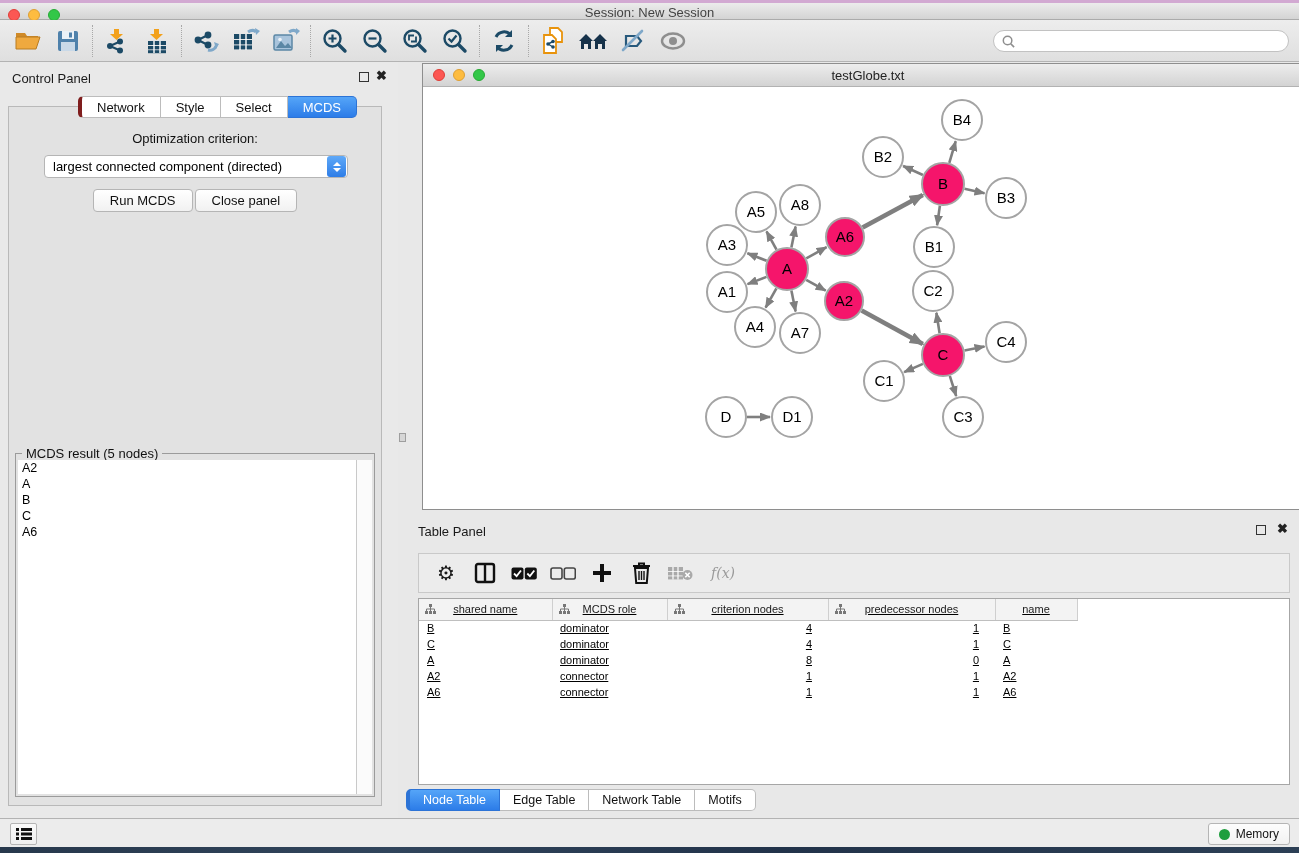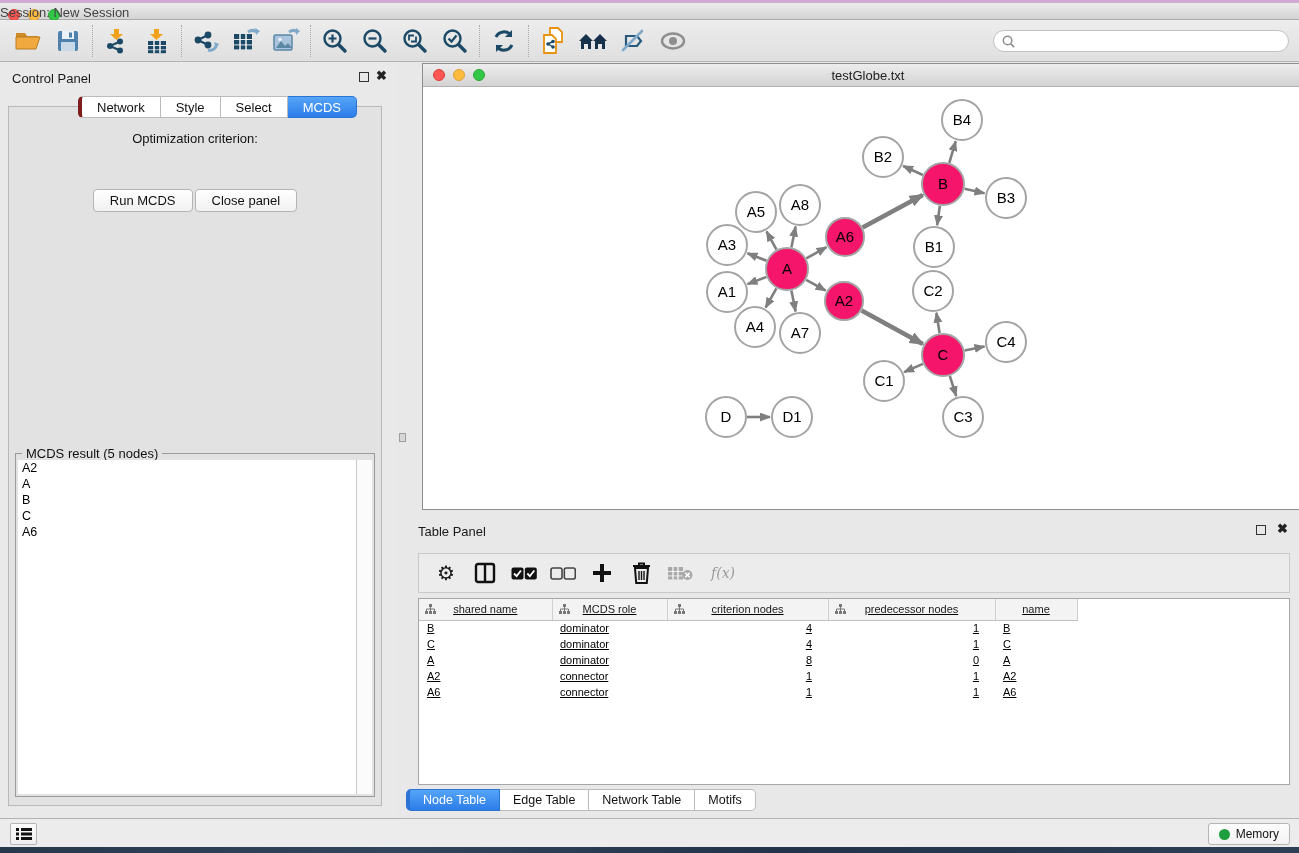--- a/index.html
+++ b/index.html
@@ -3,21 +3,21 @@
 <meta charset="utf-8">
 <style>
   * { margin:0; padding:0; box-sizing:border-box; }
   html,body { width:1299px; height:853px; overflow:hidden;
     font-family:"Liberation Sans", sans-serif; background:#E8E8E8; }
 
   
   .titlebar { position:absolute; left:0; top:0; width:1299px; height:20px;
     background:linear-gradient(#ECECEC,#D4D4D4);
     border-top:3px solid #D2A9D2; border-bottom:1px solid #ABABAB; }
-  .titlebar .title { position:absolute; left:0; right:0; top:2px; 
+  .titlebar .title { position:absolute; left:0; right:0; top:2px; text-align:center;
     font-size:13px; color:#444; }
   .lights { position:absolute; left:8px; top:6px; display:flex; gap:8px; }
   .light { width:12px; height:12px; border-radius:50%; }
   .light.red { background:#FC5753; border:1px solid #DF3E38; }
   .light.yellow { background:#FDBC40; border:1px solid #DE9F34; }
   .light.green { background:#33C748; border:1px solid #27AA35; }
 
   
   .toolbar { position:absolute; left:0; top:20px; width:1299px; height:42px;
     background:linear-gradient(#EDEDED,#DFDFDF); border-bottom:1px solid #B3B3B3;
@@ -276,20 +276,27 @@
   <div class="panel-float" style="left:359px;"></div>
   <div class="panel-close" style="left:376px;">✖</div>
   <div class="cp-tabs">
     <div class="seg">Network</div>
     <div class="seg">Style</div>
     <div class="seg">Select</div>
     <div class="seg active">MCDS</div>
   </div>
   <div class="cp-content">
     <div class="opt-label">Optimization criterion:</div>
+    <div class="criterion">
+      <span class="val">largest connected component (directed)</span>
+      <span class="stepper">
+          <i class="up"></i>
+          <i class="dn"></i>
+        </span>
+    </div>
     <div class="cp-buttons">
       <button class="btn">Run MCDS</button>
       <button class="btn">Close panel</button>
     </div>
     <div class="result-box">
       <div class="result-legend">MCDS result (5 nodes)</div>
       <div class="result-list" id="mcds-list">
           <div>A2</div>
           <div>A</div>
           <div>B</div>

